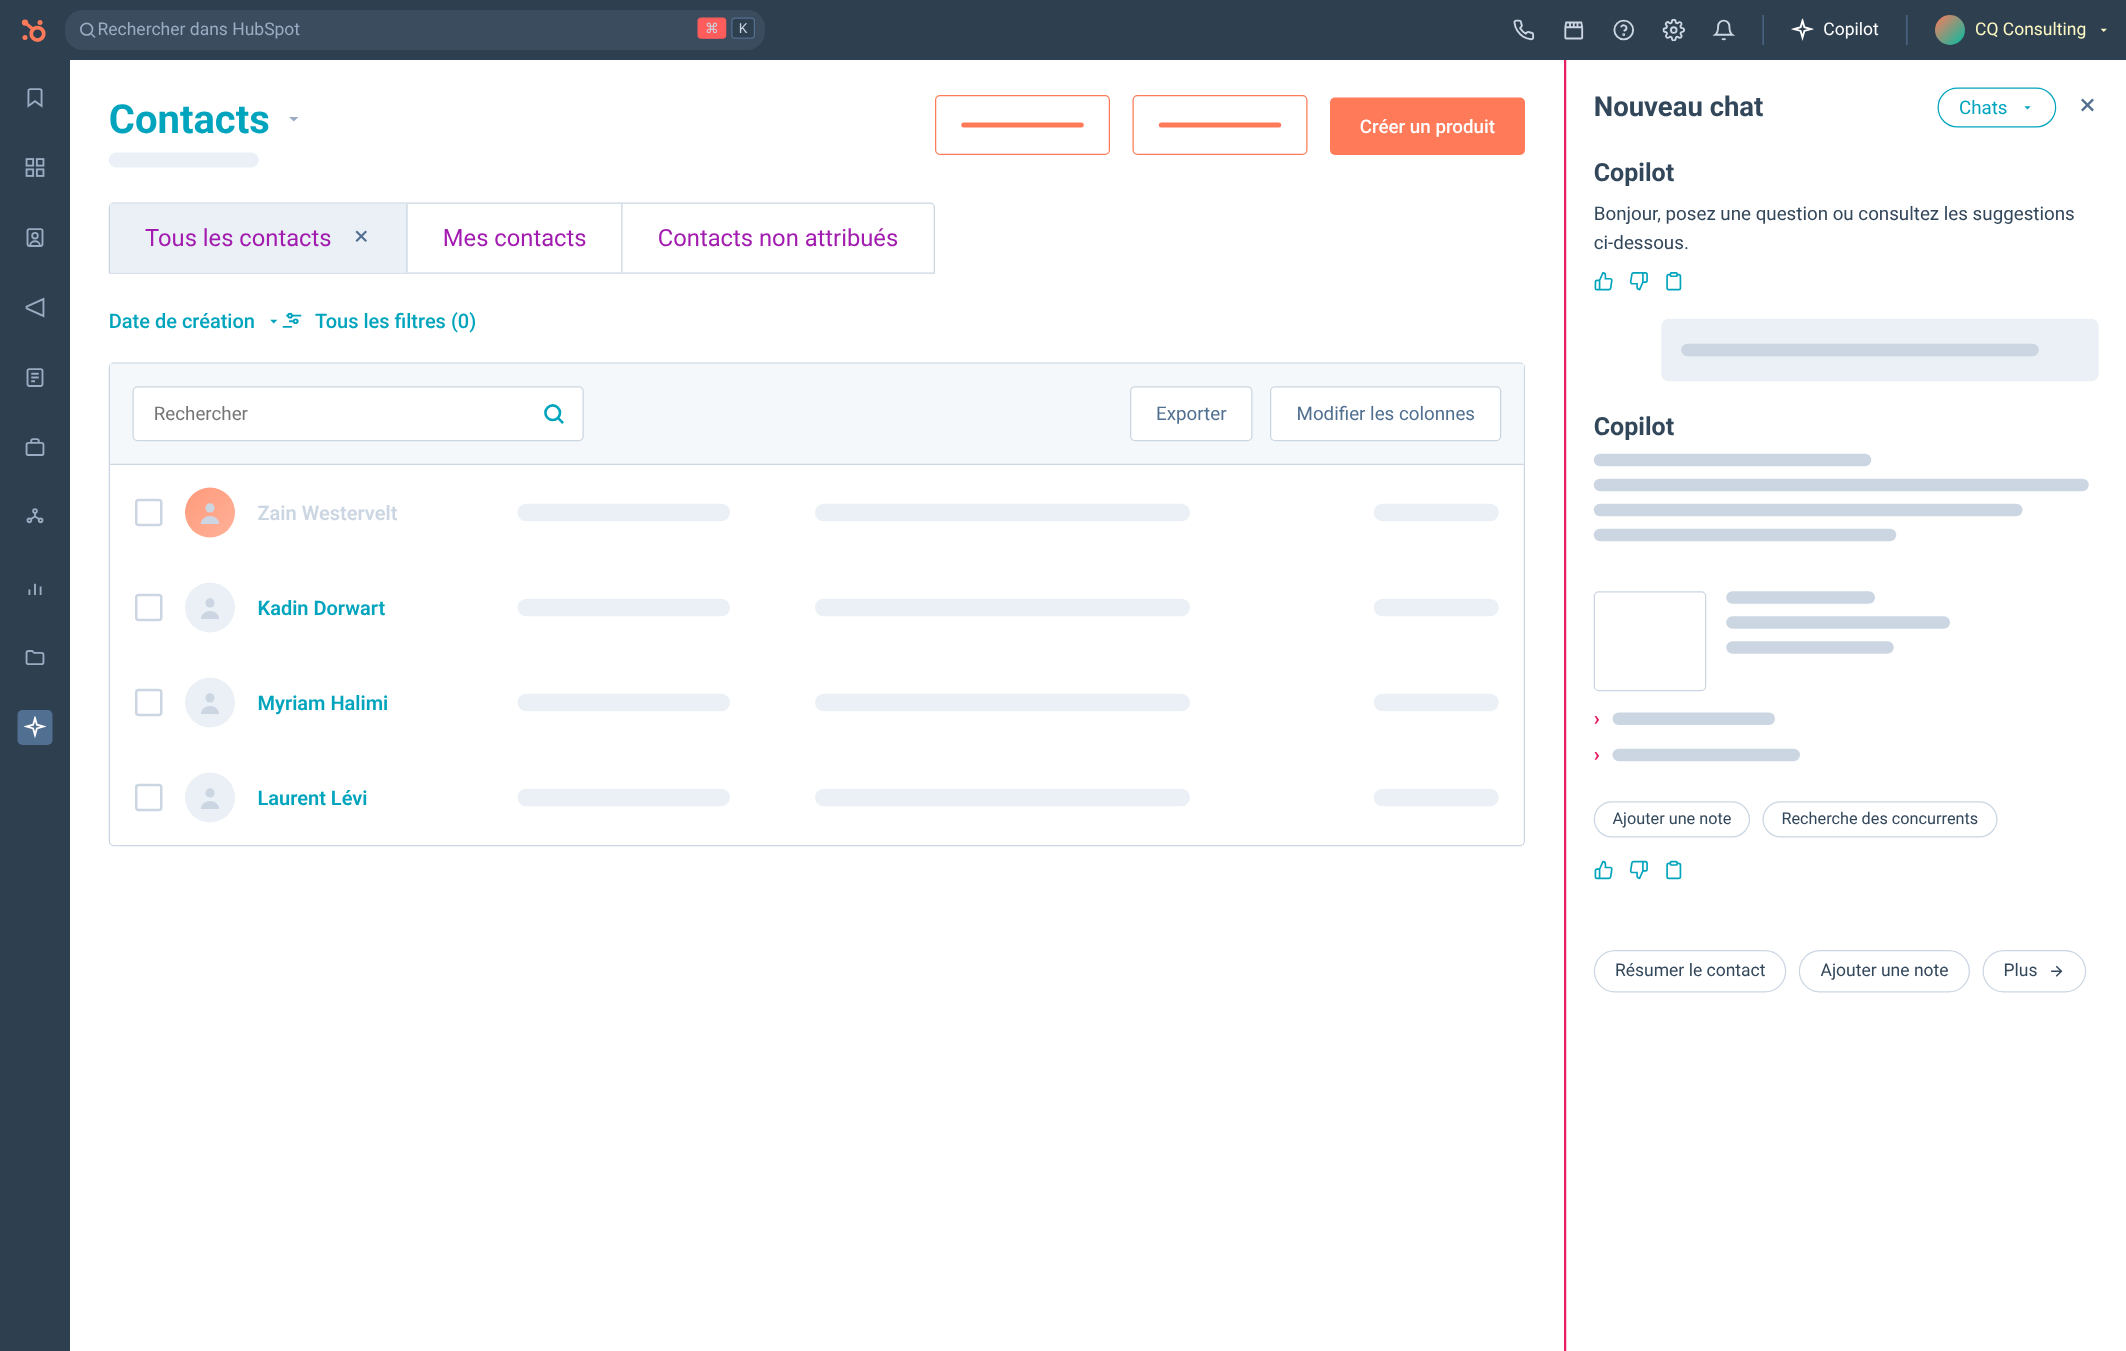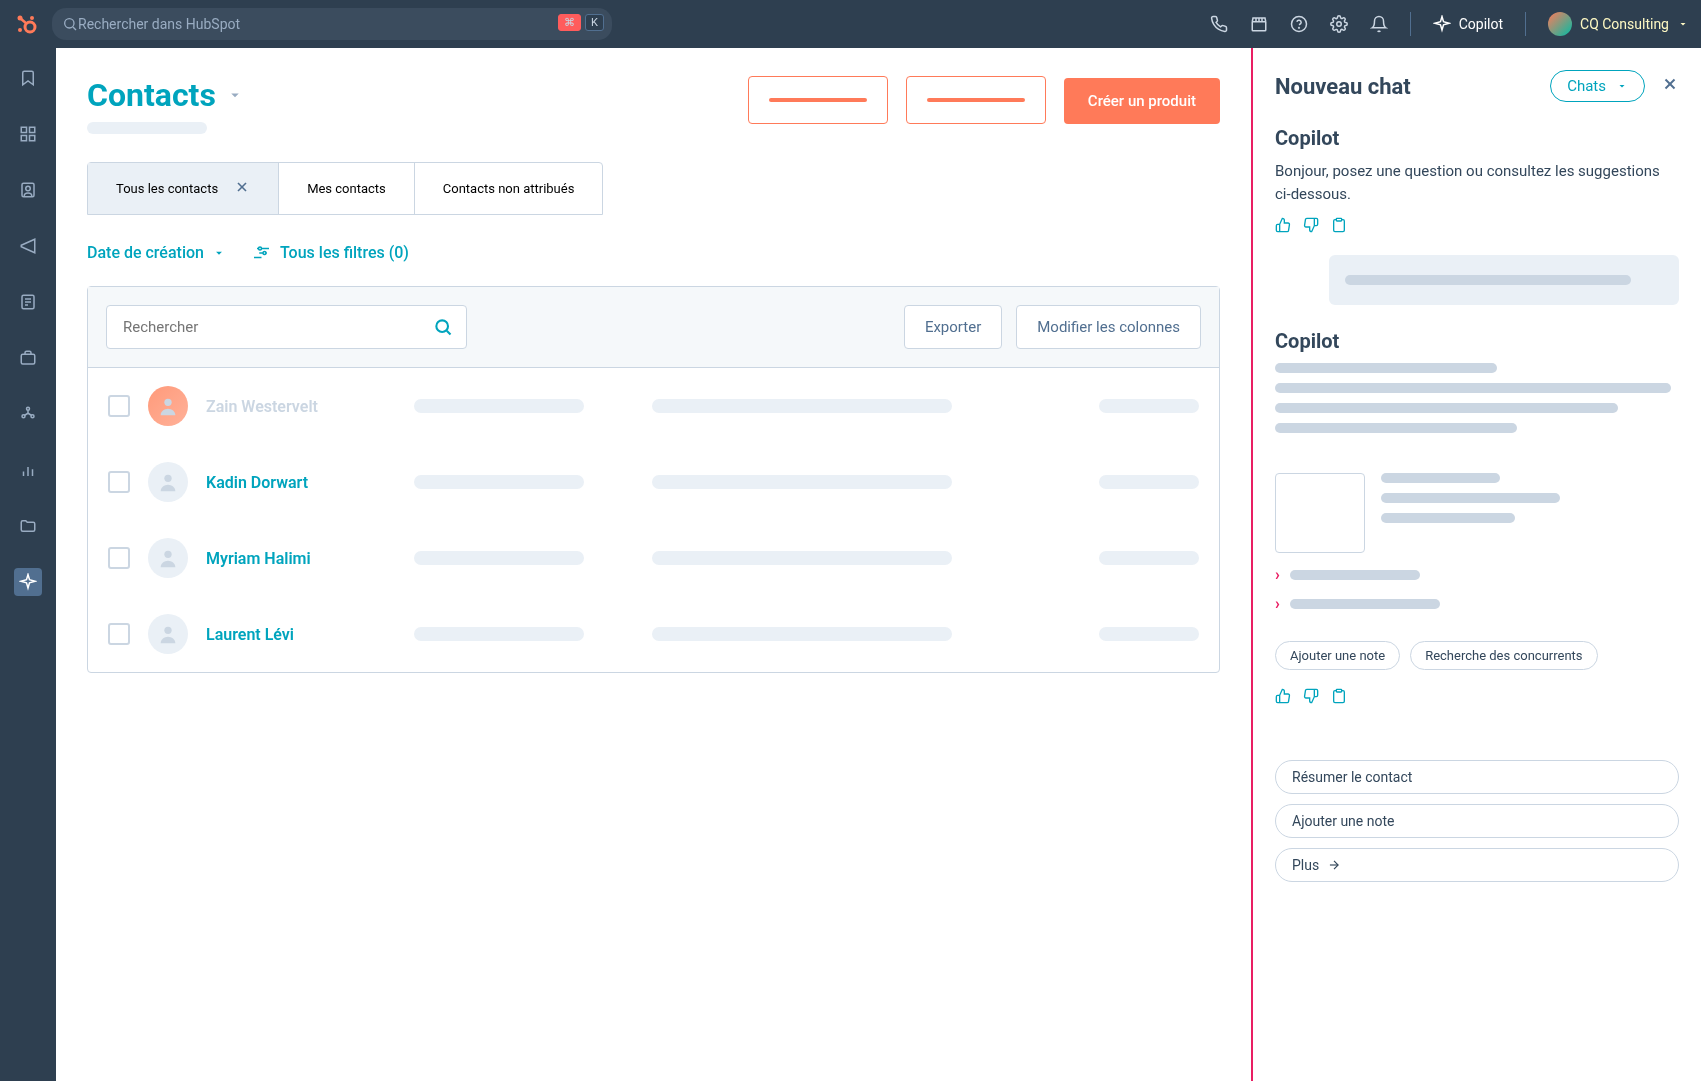--- a/index.html
+++ b/index.html
@@ -37,26 +37,26 @@
 .page-title { font-size: 32px; font-weight: 700; color: #00a4bd; }
 .chevron-title { color: #99acc2; }
 .header-actions { display: flex; gap: 18px; align-items: flex-end; }
 .btn { padding: 14px 24px; border-radius: 4px; font-size: 15px; font-weight: 500; cursor: pointer; border: none; }
 .btn-outline { background: #fff; border: 1.5px solid #ff7a59; color: #ff7a59; width: 140px; height: 48px; position: relative; }
 .btn-outline::after { content: ''; position: absolute; left: 20px; right: 20px; top: 50%; height: 4px; background: #ff7a59; border-radius: 2px; transform: translateY(-50%); }
 .btn-primary { background: #ff7a59; color: #fff; }
 .skeleton-sub { width: 120px; height: 12px; background: #eaf0f6; border-radius: 6px; margin-top: 8px; }
 
 .tabs { display: flex; border: 1px solid #cbd6e2; border-radius: 4px 4px 0 0; margin-top: 28px; width: fit-content; }
-.tab { padding: 16px 28px; font-size: 13px; color: #000000; cursor: pointer; border-right: 1px solid #cbd6e2; display: flex; align-items: center; gap: 16px; }
+.tab { padding: 16px 28px; font-size: 19px; color: #a21caf; cursor: pointer; border-right: 1px solid #cbd6e2; display: flex; align-items: center; gap: 16px; }
 .tab:last-child { border-right: none; }
 .tab.active { background: #eaf0f6; }
 .tab-close { color: #516f90; cursor: pointer; }
 
-.filters-row { display: flex; align-items: center; gap: 28px; margin-top: 28px; font-size: 16px; font-weight: 500; }
+.filters-row { display: flex; align-items: center; margin-top: 28px; font-size: 16px; font-weight: 500; }
 .filter-item { color: #00a4bd; cursor: pointer; display: flex; align-items: center; gap: 8px; }
 
 .table-box { border: 1px solid #cbd6e2; border-radius: 4px; margin-top: 24px; }
 .table-controls { padding: 18px; display: flex; align-items: center; gap: 14px; border-bottom: 1px solid #cbd6e2; background: #f5f8fa; }
 .table-search { position: relative; width: 361px; }
 .table-search input { width: 100%; height: 44px; border: 1px solid #cbd6e2; border-radius: 4px; padding: 0 44px 0 16px; font-size: 15px; }
 .table-search-icon { position: absolute; right: 14px; top: 12px; color: #00a4bd; }
 .spacer { flex: 1; }
 .btn-ghost { background: #fff; border: 1px solid #cbd6e2; color: #516f90; padding: 12px 20px; border-radius: 4px; font-size: 15px; cursor: pointer; }
 
@@ -98,21 +98,21 @@
 .link-skel { height: 10px; background: #cbd6e2; border-radius: 5px; width: 130px; }
 
 .pill-row { display: flex; gap: 10px; margin: 18px 0; }
 .pill { border: 1px solid #cbd6e2; border-radius: 16px; padding: 6px 14px; font-size: 13px; color: #33475b; cursor: pointer; background: #fff; }
 
 .note-card { border: 1px solid #cbd6e2; border-radius: 6px; padding: 18px; margin-top: 8px; position: relative; }
 .note-title { font-size: 18px; font-weight: 700; color: #33475b; margin-bottom: 16px; }
 .note-close { position: absolute; right: 14px; top: 14px; cursor: pointer; color: #516f90; }
 .send-btn { position: absolute; right: 14px; bottom: 14px; width: 32px; height: 32px; border-radius: 50%; background: #eaf0f6; display: flex; align-items: center; justify-content: center; color: #516f90; cursor: pointer; }
 
-.bottom-pills { display: flex; gap: 10px; margin-top: 18px; padding-top: 16px; flex-direction: column; }
+.bottom-pills { display: flex; gap: 10px; margin-top: 18px; padding-top: 16px; }
 .bottom-pill { border: 1px solid #cbd6e2; border-radius: 18px; padding: 8px 16px; font-size: 14px; color: #33475b; cursor: pointer; background: #fff; display: flex; align-items: center; gap: 8px; }
 </style>
 </head>
 <body>
 
 <div class="app">
 
   <div class="topbar">
     <div class="logo-box">
       <svg class="logo-svg" viewBox="0 0 24 24">

